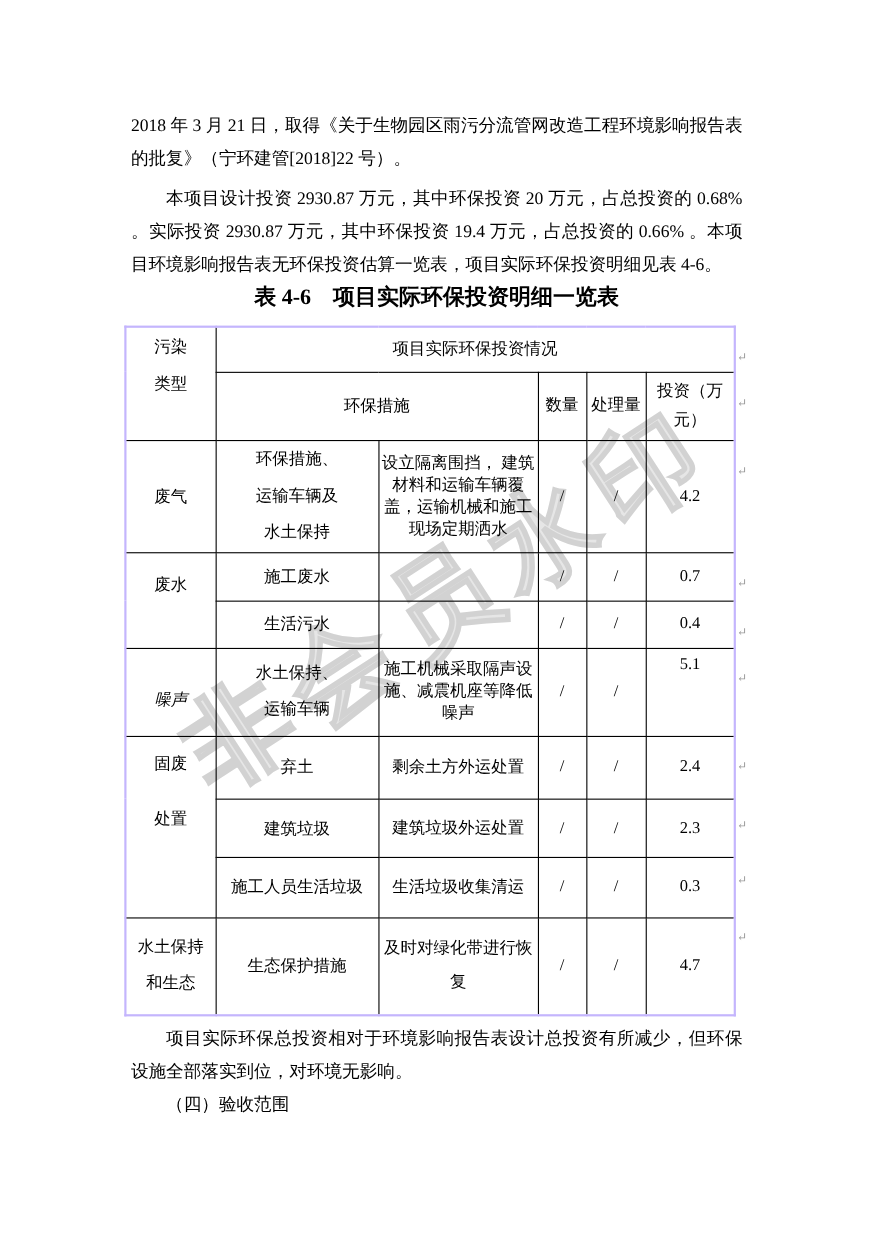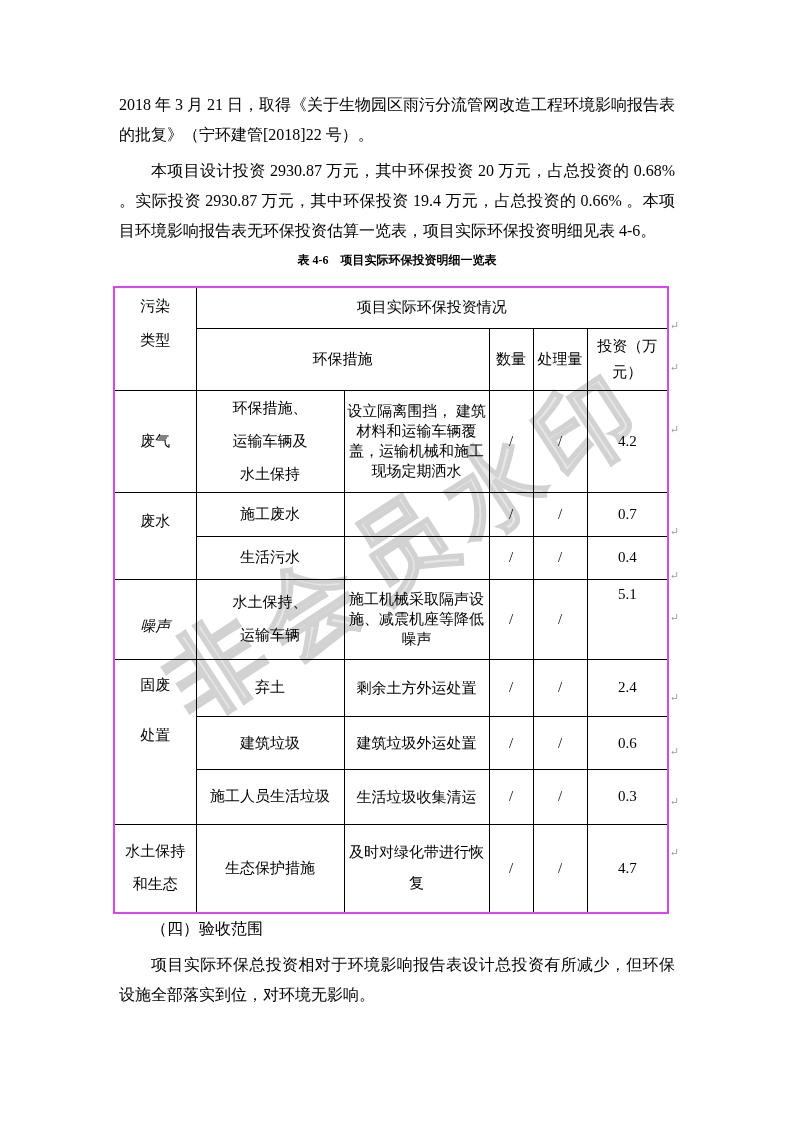--- a/index.html
+++ b/index.html
@@ -24,46 +24,46 @@
     letter-spacing: 14px;
     white-space: nowrap;
     color: #e6e6e6;
     -webkit-text-stroke: 2px #d2d2d2;
     z-index: 0;
     user-select: none;
   }
   .content {
     position: absolute;
     left: 119px;
-    top: 90px;
+    top: 100px;
     width: 556px;
     z-index: 1;
   }
   .para {
     margin: 0;
     font-size: 16px;
     line-height: 30px;
     text-align: justify;
   }
   .indent { text-indent: 2em; }
   .mt6 { margin-top: 6px; }
   .table-title {
     margin: 0;
-    font-size: 12px;
+    font-size: 20px;
     font-weight: bold;
     line-height: 28px;
     text-align: center;
   }
   table.inv {
     margin-top: 12px;
     margin-left: -6px;
     width: 554px;
     border-collapse: collapse;
     table-layout: fixed;
-    border: 2px solid #d946ef;
+    border: 2px solid #c4b5fd;
     background: transparent;
     font-size: 15px;
   }
   table.inv td {
     border: 1px solid #000;
     text-align: center;
     vertical-align: middle;
     padding: 0 2px;
   }
   .line { display: block; }
@@ -210,21 +210,21 @@
           <td>2.4</td>
         </tr>
 
         <tr style="height:50px">
           <td>
             <span class="line">建筑垃圾</span>
           </td>
           <td class="detail">建筑垃圾外运处置</td>
           <td>/</td>
           <td>/</td>
-          <td>0.6</td>
+          <td>2.3</td>
         </tr>
 
         <tr style="height:51px">
           <td>
             <span class="line">施工人员生活垃圾</span>
           </td>
           <td class="detail">生活垃圾收集清运</td>
           <td>/</td>
           <td>/</td>
           <td>0.3</td>
@@ -239,18 +239,18 @@
             <span class="line">生态保护措施</span>
           </td>
           <td class="detail detail-wide">及时对绿化带进行恢复</td>
           <td>/</td>
           <td>/</td>
           <td>4.7</td>
         </tr>
       </tbody>
     </table>
 
+    <p class="para indent mt6">项目实际环保总投资相对于环境影响报告表设计总投资有所减少，但环保设施全部落实到位，对环境无影响。</p>
+
     <p class="para indent">（四）验收范围</p>
-
-    <p class="para indent mt6">项目实际环保总投资相对于环境影响报告表设计总投资有所减少，但环保设施全部落实到位，对环境无影响。</p>
 
   </div>
 </div>
 
 </body></html>

